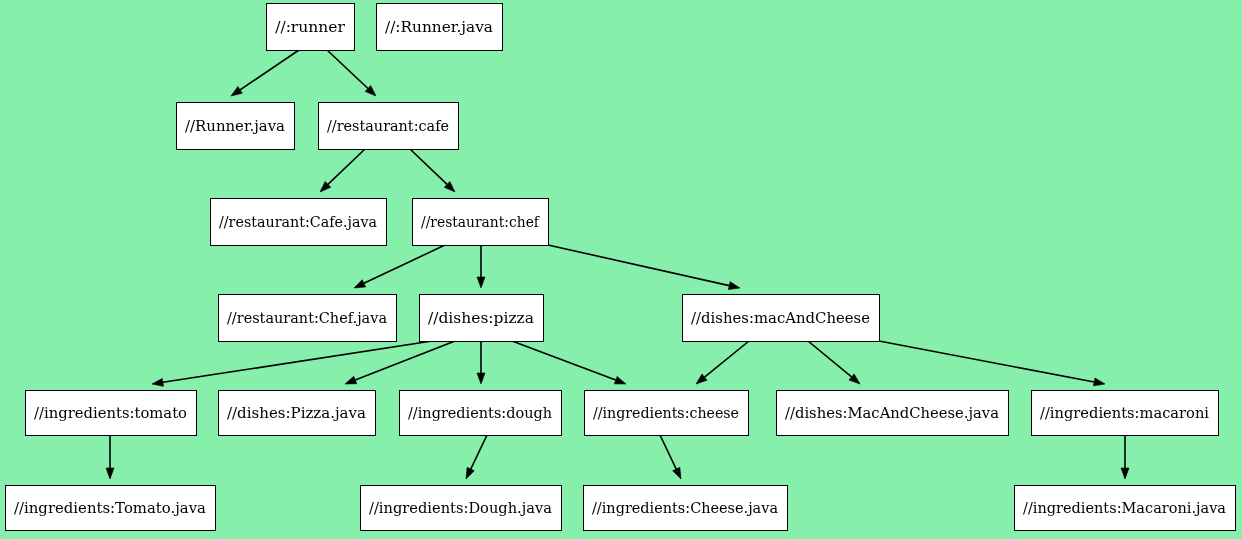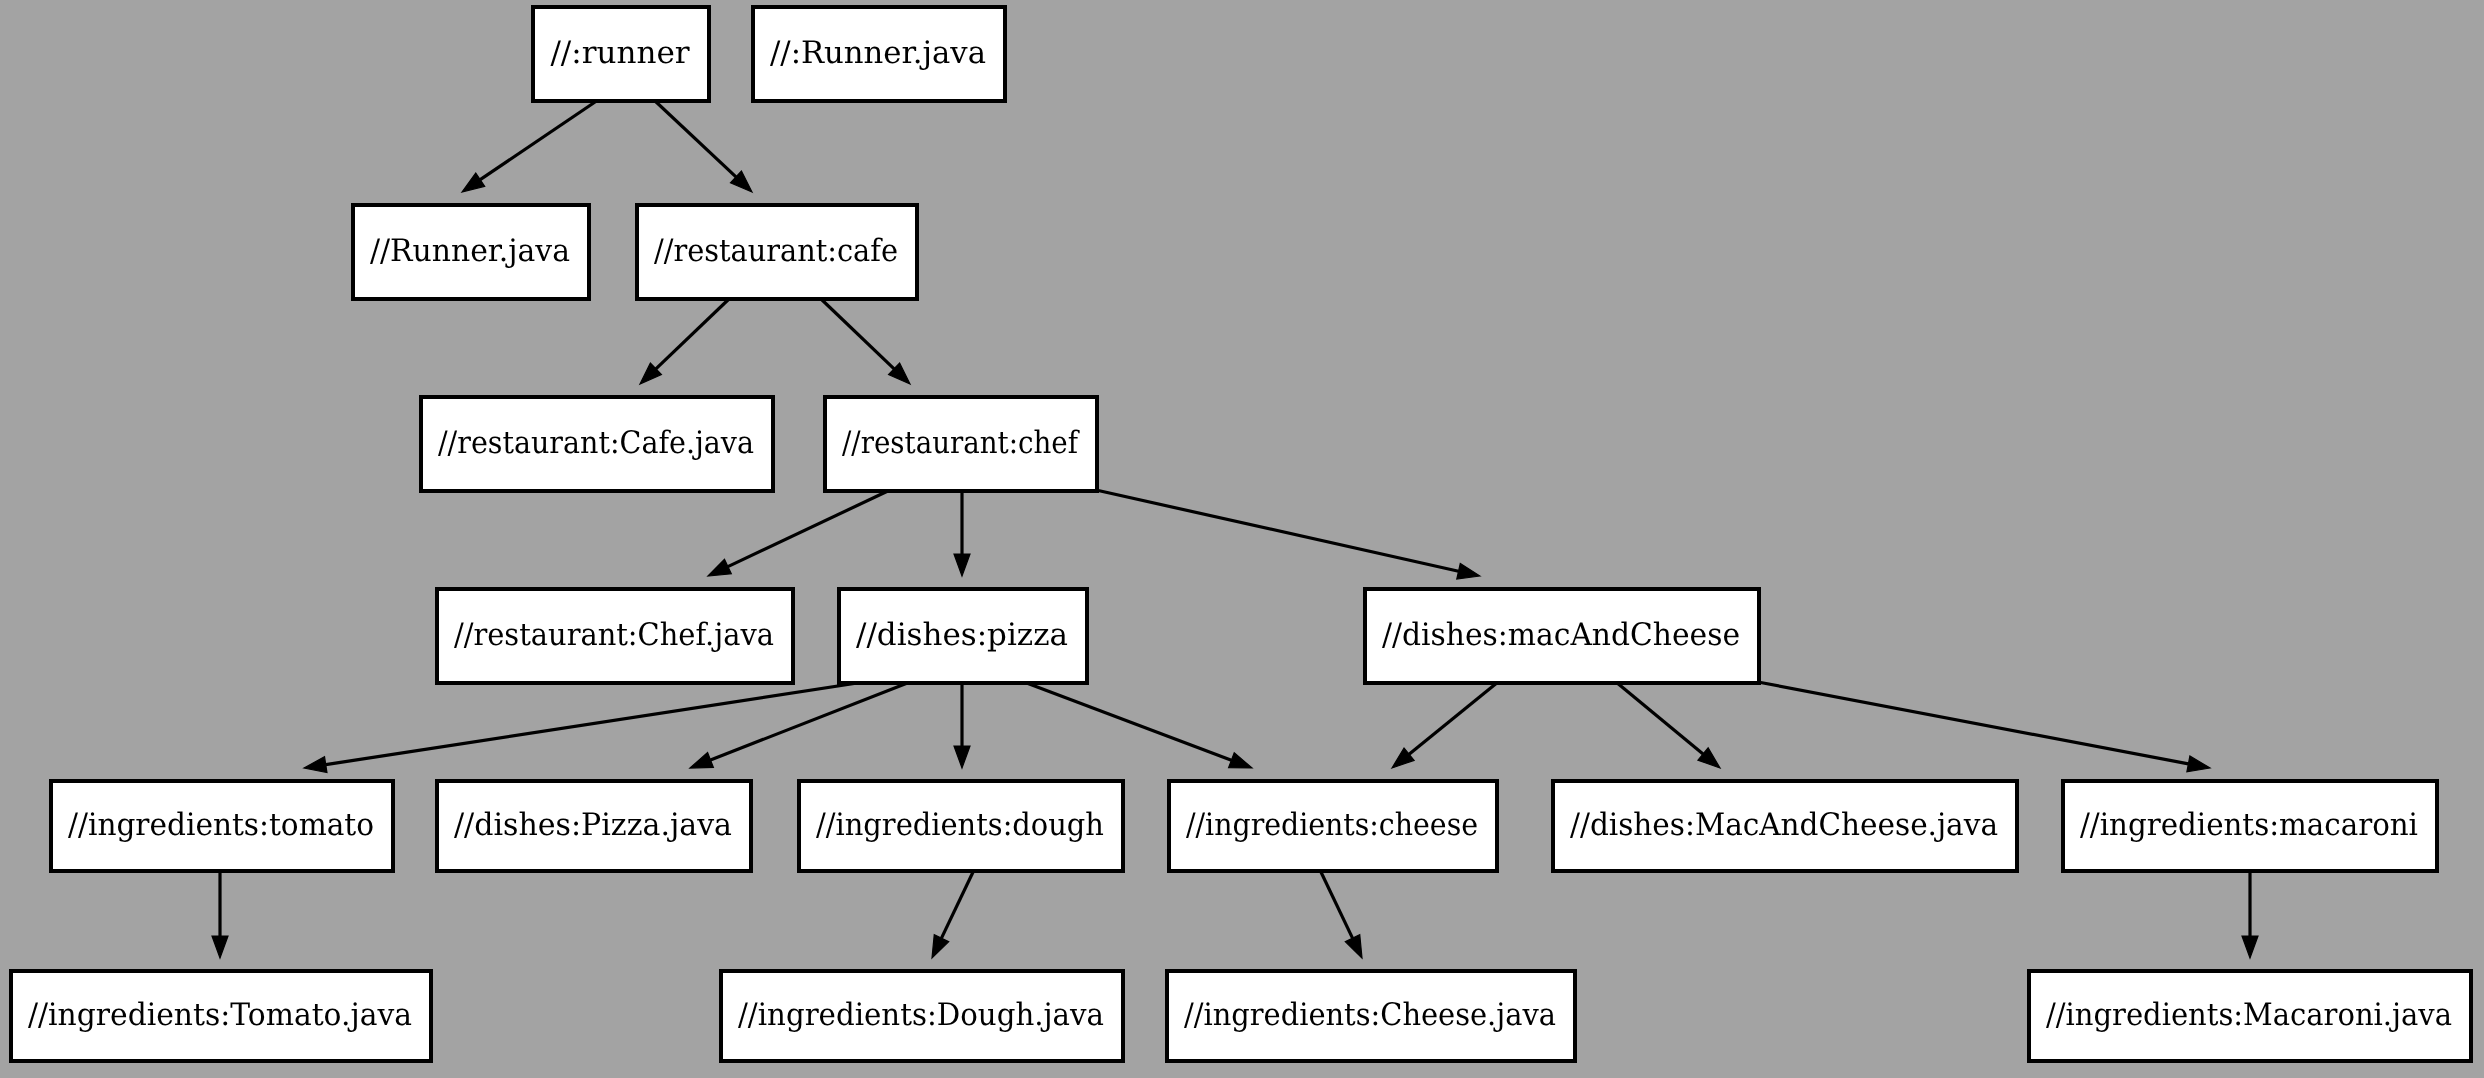--- a/index.html
+++ b/index.html
@@ -4,21 +4,21 @@
 <style>
   html, body {
     margin: 0;
     padding: 0;
     background: #ffffff;
   }
   #graph-root {
     position: relative;
     width: 1242px;
     height: 539px;
-    background: #a3a3a3;
+    background: #86efac;
     font-family: "DejaVu Serif", "Liberation Serif", serif;
     overflow: hidden;
   }
   #graph-svg {
     position: absolute;
     left: 0;
     top: 0;
     width: 1242px;
     height: 539px;
     display: block;

